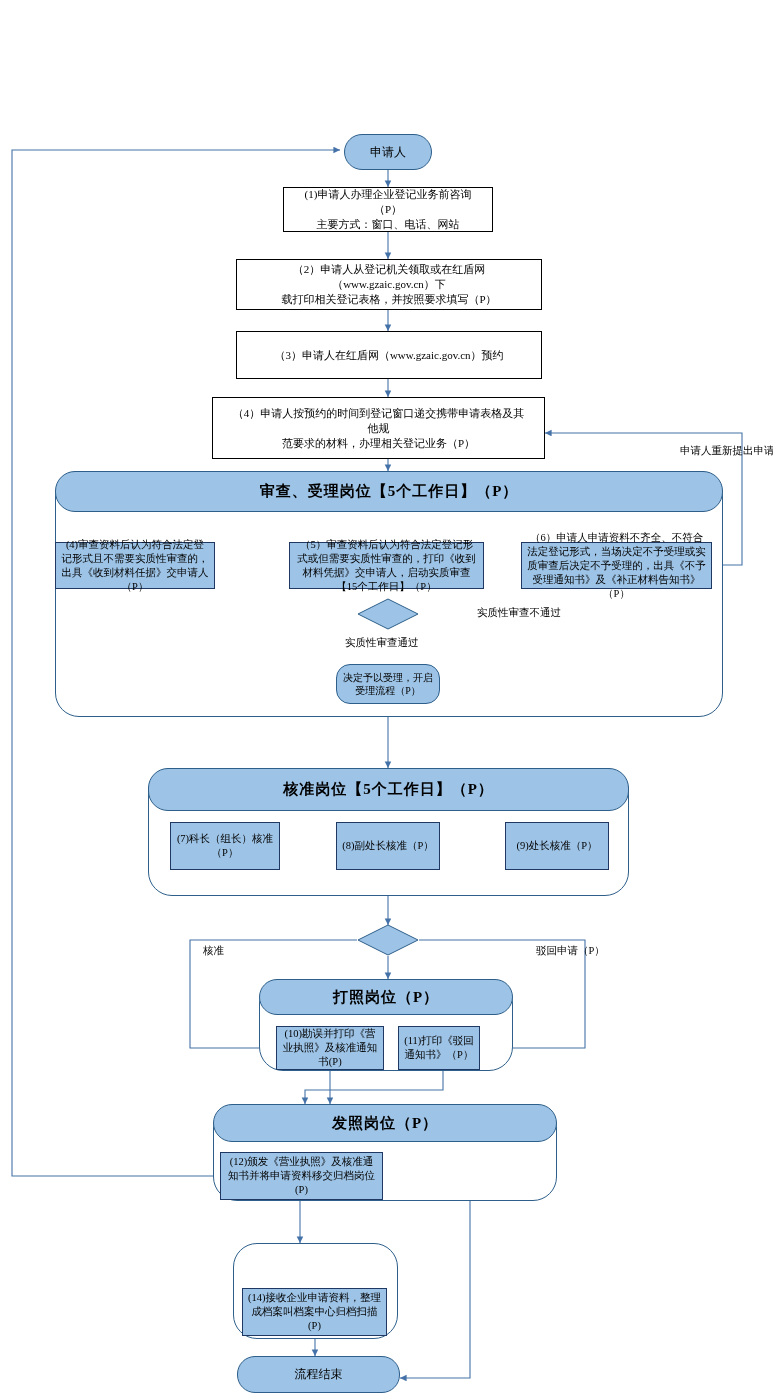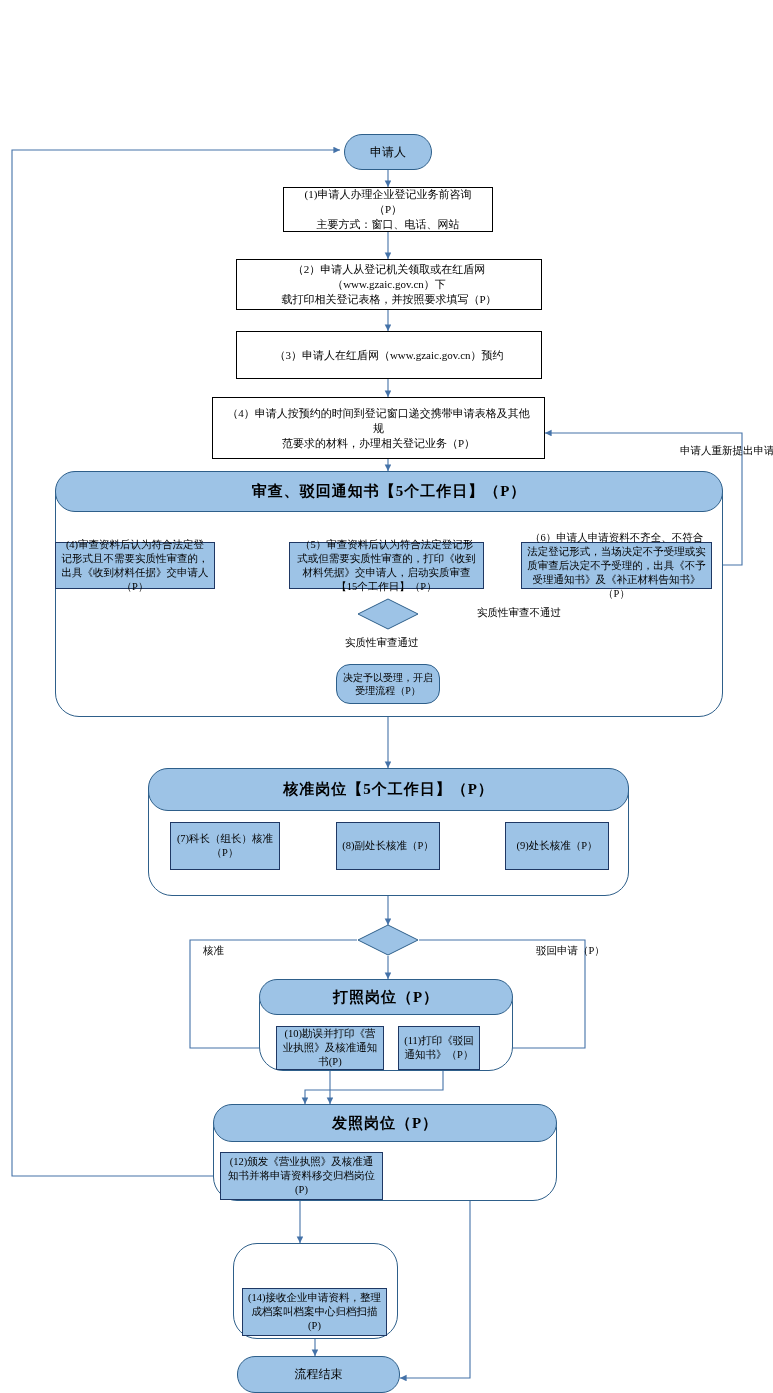--- a/index.html
+++ b/index.html
@@ -14,21 +14,21 @@
   #canvas{position:absolute;left:0;top:0;width:773px;height:1393px;}
   .node{position:absolute;box-sizing:border-box;display:flex;align-items:center;justify-content:center;text-align:center;}
   .title{
     position:absolute;left:152px;top:18px;width:460px;height:45px;
     background:#d4d8e8;border-top:2px solid #000;border-left:2px solid #000;
     display:flex;align-items:center;justify-content:center;
     font-size:26px;letter-spacing:2px;color:#000;
   }
   .rect{
     background:#ffffff;border:1px solid #000;
-    font-size:11px;line-height:15px;padding:3px 12px;
+    font-size:11px;line-height:15px;padding:3px 18px;
   }
   .bluebox{
     background:#9dc3e6;border:1px solid #1f3864;
     font-size:10.5px;line-height:14px;padding:3px 5px;
   }
   .round{
     background:#9dc3e6;border:1px solid #2e5f8a;border-radius:18px;
     font-size:12px;
   }
   .roundsm{
@@ -137,21 +137,21 @@
   </div>
 
   <div class="node rect" style="left:236px;top:331px;width:306px;height:48px;">（3）申请人在红盾网（www.gzaic.gov.cn）预约</div>
 
   <div class="node rect" style="left:212px;top:397px;width:333px;height:62px;flex-direction:column;">
     <div>（4）申请人按预约的时间到登记窗口递交携带申请表格及其他规</div>
     <div>范要求的材料，办理相关登记业务（P）</div>
   </div>
 
   <div class="group" style="left:55px;top:471px;width:668px;height:246px;"></div>
-  <div class="grouphead" style="left:55px;top:471px;width:668px;height:41px;">审查、驳回通知书【5个工作日】（P）</div>
+  <div class="grouphead" style="left:55px;top:471px;width:668px;height:41px;">审查、受理岗位【5个工作日】（P）</div>
   <div class="node bluebox" style="left:55px;top:542px;width:160px;height:47px;">(4)审查资料后认为符合法定登记形式且不需要实质性审查的，出具《收到材料任据》交申请人（P）</div>
   <div class="node bluebox" style="left:289px;top:542px;width:195px;height:47px;">（5）审查资料后认为符合法定登记形式或但需要实质性审查的，打印《收到材料凭据》交申请人，启动实质审查【15个工作日】（P）</div>
   <div class="node bluebox" style="left:521px;top:542px;width:191px;height:47px;">（6）申请人申请资料不齐全、不符合法定登记形式，当场决定不予受理或实质审查后决定不予受理的，出具《不予受理通知书》及《补正材料告知书》（P）</div>
 
   <svg class="diam" style="left:357px;top:598px;width:62px;height:33px;" viewBox="0 0 62 33">
     <polygon points="31,1 61,16 31,31 1,16" fill="#9dc3e6" stroke="#2e5f8a" stroke-width="1"></polygon>
   </svg>
 
   <div class="node roundsm" style="left:336px;top:664px;width:104px;height:40px;">决定予以受理，开启受理流程（P）</div>
 

